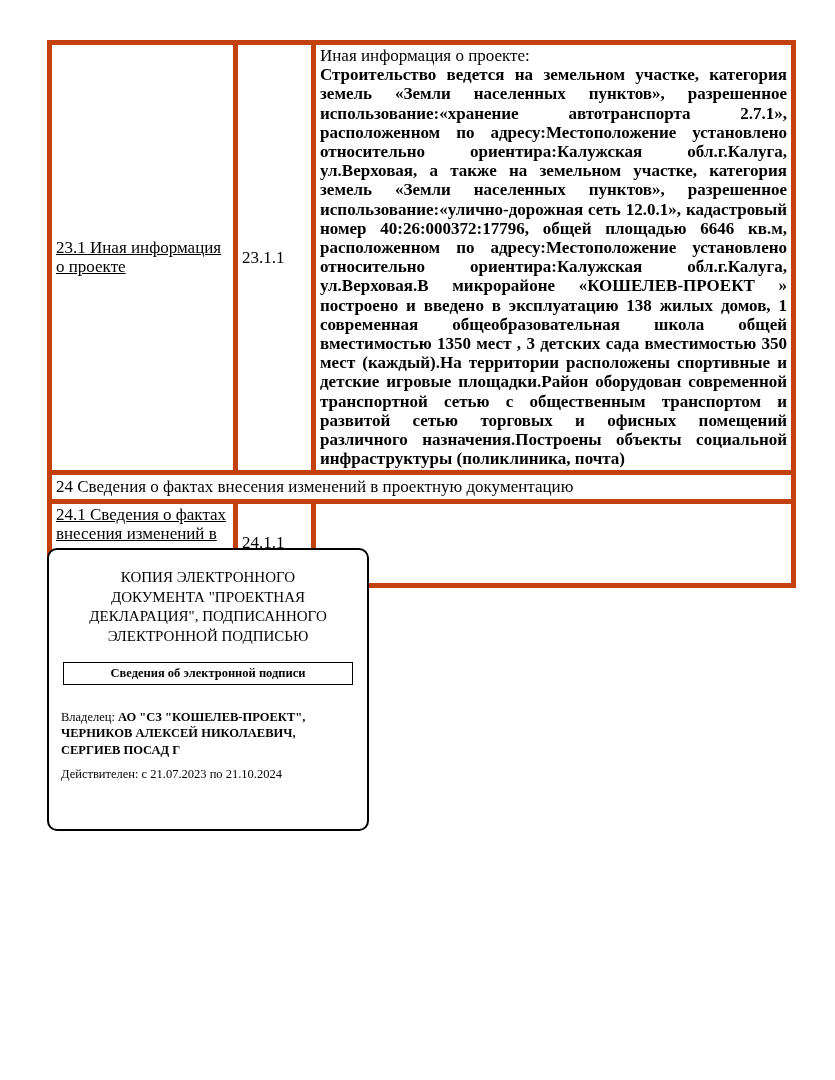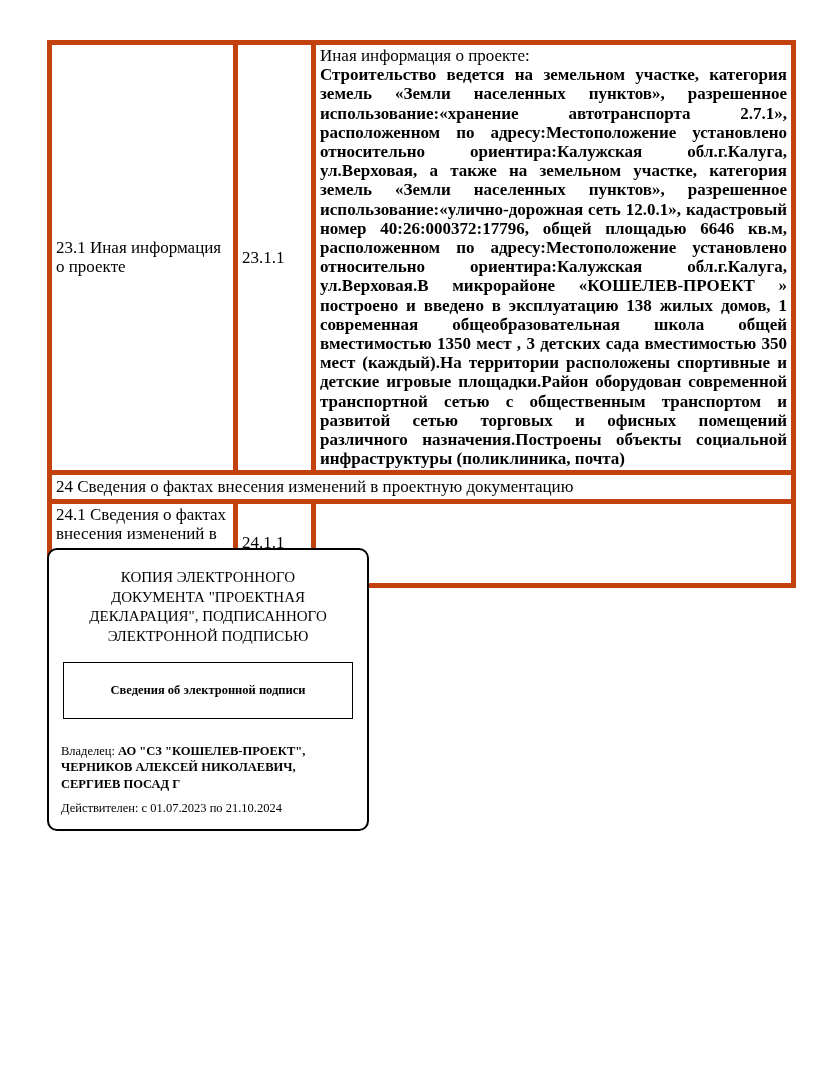--- a/index.html
+++ b/index.html
@@ -28,21 +28,21 @@
     table-layout: fixed;
   }
   .doc-table td {
     border: 5px solid #c2410c;
     padding: 1px 4px 2px 4px;
     font-size: 17px;
     line-height: 1.13;
     vertical-align: middle;
     overflow: hidden;
   }
-  td.c1 { width: 186px; }
+  td.c1 { width: 186px; text-decoration: underline; }
   td.c2 { width: 78px; margin-left: 37px; }
   td.c3 { width: 480px; vertical-align: top; }
   td.top { vertical-align: top; }
   .content-body {
     font-weight: bold;
     text-align: justify;
     hyphens: auto;
     -webkit-hyphens: auto;
   }
   td.section-cell { padding: 2px 4px; }
@@ -64,21 +64,21 @@
     text-align: center;
     font-size: 15px;
     line-height: 1.3;
   }
   .sig-box {
     margin: 16px 14px 0 14px;
     border: 1px solid #000000;
     text-align: center;
     font-weight: bold;
     font-size: 12.5px;
-    padding: 20px 2px;
+    padding: 3px 2px;
   }
   .cert-block {
     margin: 24px 12px 0 12px;
     font-size: 12.5px;
     line-height: 1.25;
   }
   .owner-block {
     margin: 8px 12px 0 12px;
     font-size: 12.5px;
     line-height: 1.3;
@@ -119,16 +119,16 @@
     <div class="stamp-title">КОПИЯ ЭЛЕКТРОННОГО ДОКУМЕНТА "ПРОЕКТНАЯ ДЕКЛАРАЦИЯ", ПОДПИСАННОГО ЭЛЕКТРОННОЙ ПОДПИСЬЮ</div>
     <div class="sig-box">
       <span>Сведения об электронной подписи</span>
     </div>
     <div class="cert-block">
     </div>
     <div class="owner-block">
       <span>Владелец:</span>
       <span class="owner-bold">АО "СЗ "КОШЕЛЕВ-ПРОЕКТ", ЧЕРНИКОВ АЛЕКСЕЙ НИКОЛАЕВИЧ, СЕРГИЕВ ПОСАД Г</span>
     </div>
-    <div class="validity-line">Действителен: с 01.07.2023 по 21.10.2024</div>
+    <div class="validity-line">Действителен: с 21.07.2023 по 21.10.2024</div>
   </div>
 
 </div>
 
 </body></html>

